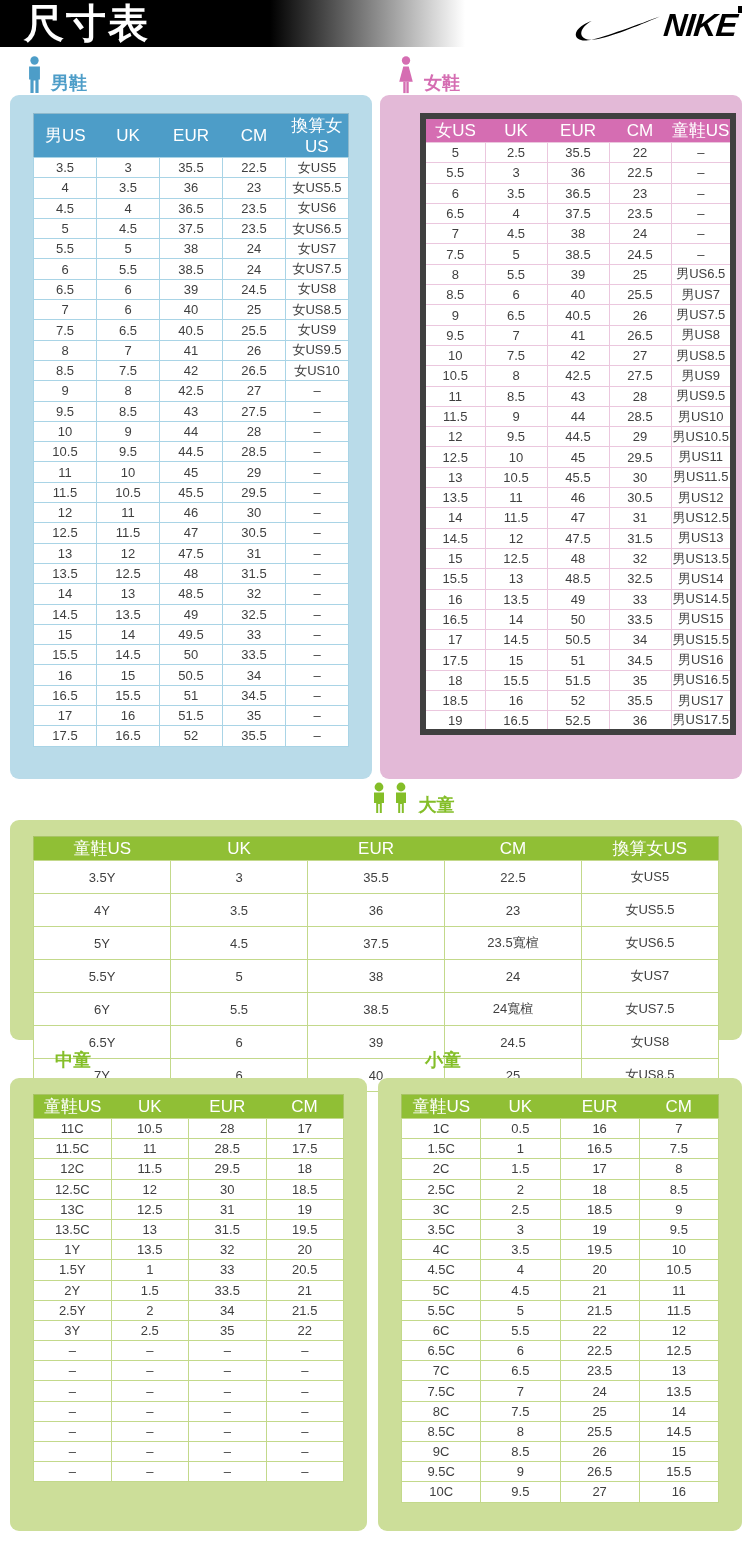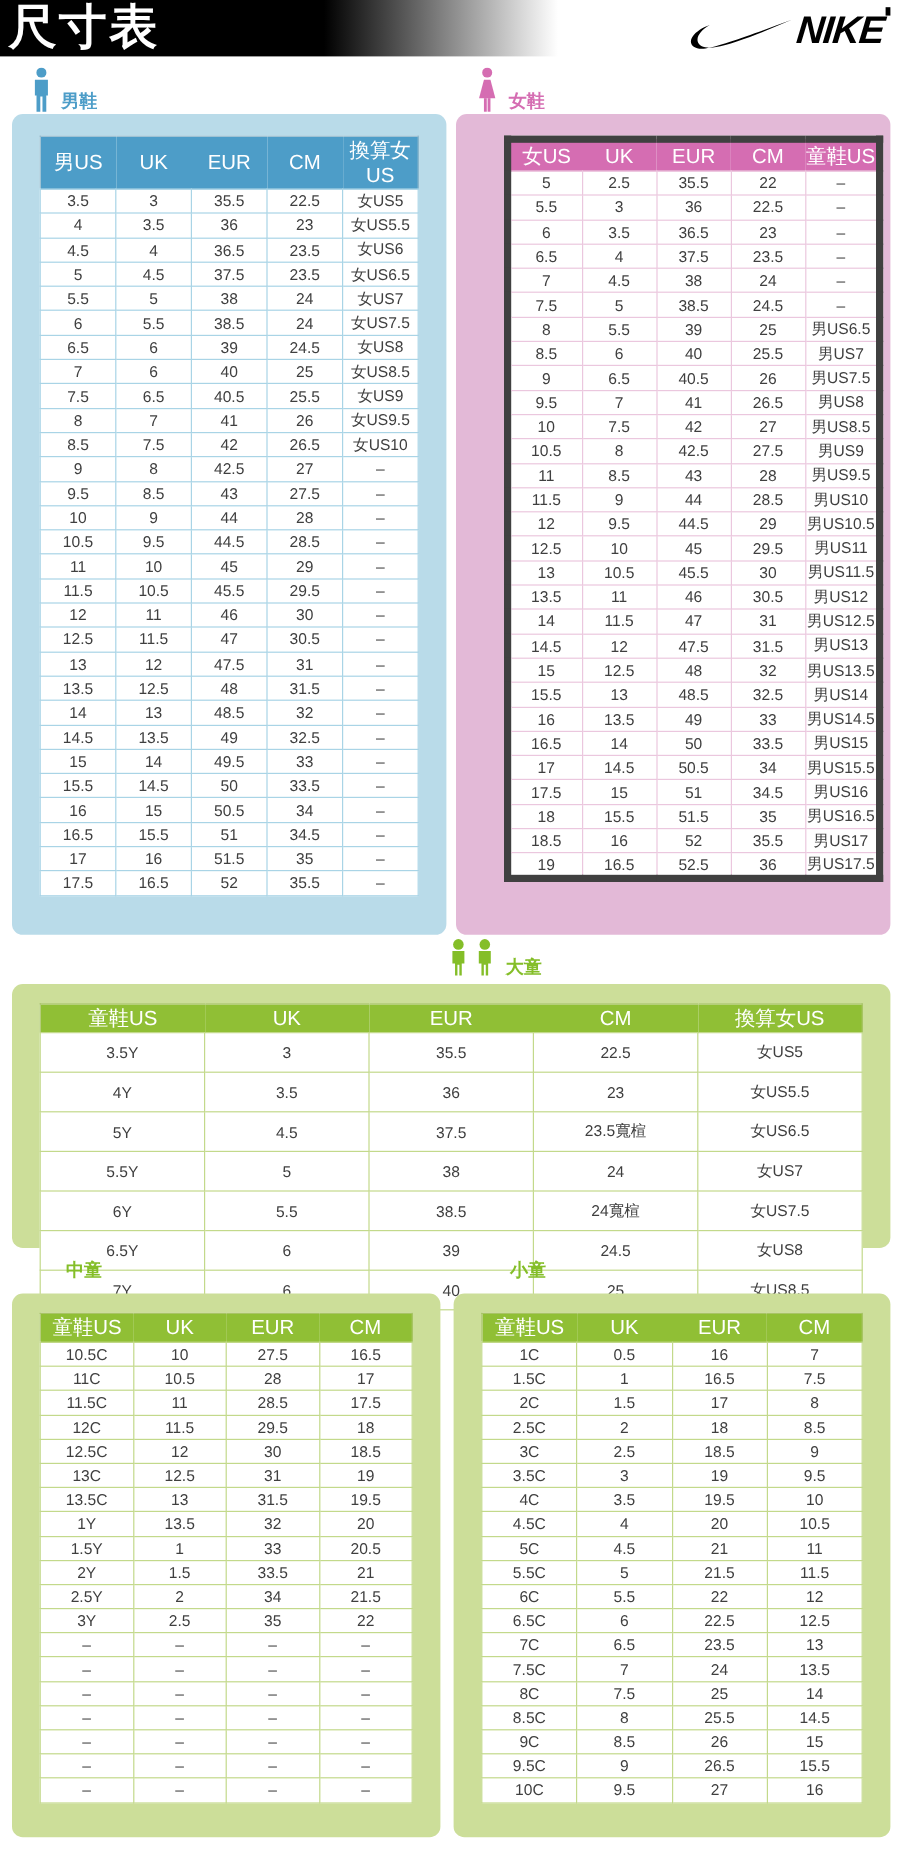--- a/index.html
+++ b/index.html
@@ -15,39 +15,39 @@
 
   
   .title-bar {
     position: absolute; top: 0; left: 0;
     width: 750px; height: 47px;
     background: linear-gradient(90deg, #000 0%, #000 36%, #fff 62%, #fff 100%);
     display: flex; align-items: center;
   }
   .page-title {
     color: #fff; font-size: 40px; font-weight: 900;
-    letter-spacing: 2px; padding-left: 7px; line-height: 47px;
+    letter-spacing: 2px; padding-left: 24px; line-height: 47px;
   }
 
   
   .logo {
     position: absolute; top: 4px; right: 8px;
     display: flex; align-items: center; height: 42px;
   }
   .swoosh { width: 88px; height: 30px; margin-top: 8px; }
   .nike-word {
     font-size: 32px; font-weight: 900; font-style: italic;
     letter-spacing: -1px; color: #000; transform: skewX(-6deg);
     margin-left: 2px; line-height: 42px;
   }
   .tm-mark { width: 4px; height: 7px; background:#000; margin: 2px 0 0 2px; align-self: flex-start; }
 
   
   .sec { position: absolute; display: flex; align-items: flex-end; }
-  .sec .sec-text { font-size: 15px; font-weight: bold; line-height: 1; padding-bottom: 2px; }
+  .sec .sec-text { font-size: 18px; font-weight: bold; line-height: 1; padding-bottom: 2px; }
   .sec-men   { top: 56px; left: 24px; }
   .sec-men .sec-text { color: var(--accent-blue, #4D9DC8); margin-left: 6px; }
   .sec-women { top: 56px; left: 394px; }
   .sec-women .sec-text { color: var(--accent-pink, #D56DB2); margin-left: 6px; }
   .sec-big   { top: 782px; left: 0; width: 750px; justify-content: center; margin-left: 36px; }
   .sec-big .sec-text { color: var(--label-green, #84BE28); margin-left: 5px; }
   .sec-mid   { top: 1051px; left: 55px; }
   .sec-small { top: 1051px; left: 425px; }
   .sec-mid .sec-text, .sec-small .sec-text { color: var(--label-green, #84BE28); }
 
@@ -658,26 +658,20 @@
         <thead>
           <tr>
             <th>童鞋US</th>
             <th>UK</th>
             <th>EUR</th>
             <th>CM</th>
           </tr>
         </thead>
         <tbody>
           <tr>
-            <td>10.5C</td>
-            <td>10</td>
-            <td>27.5</td>
-            <td>16.5</td>
-          </tr>
-          <tr>
             <td>11C</td>
             <td>10.5</td>
             <td>28</td>
             <td>17</td>
           </tr>
           <tr>
             <td>11.5C</td>
             <td>11</td>
             <td>28.5</td>
             <td>17.5</td>

